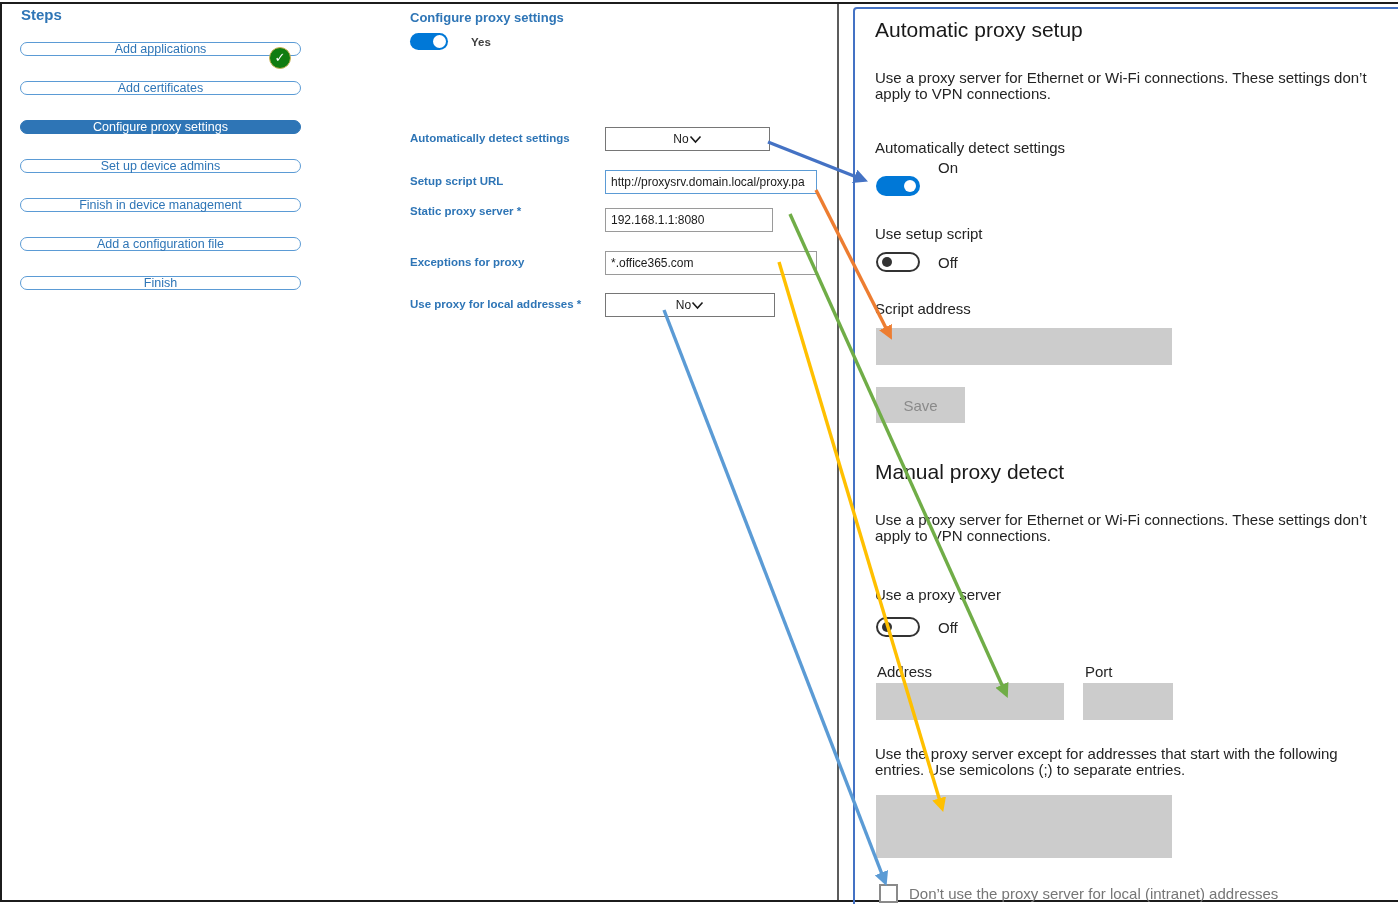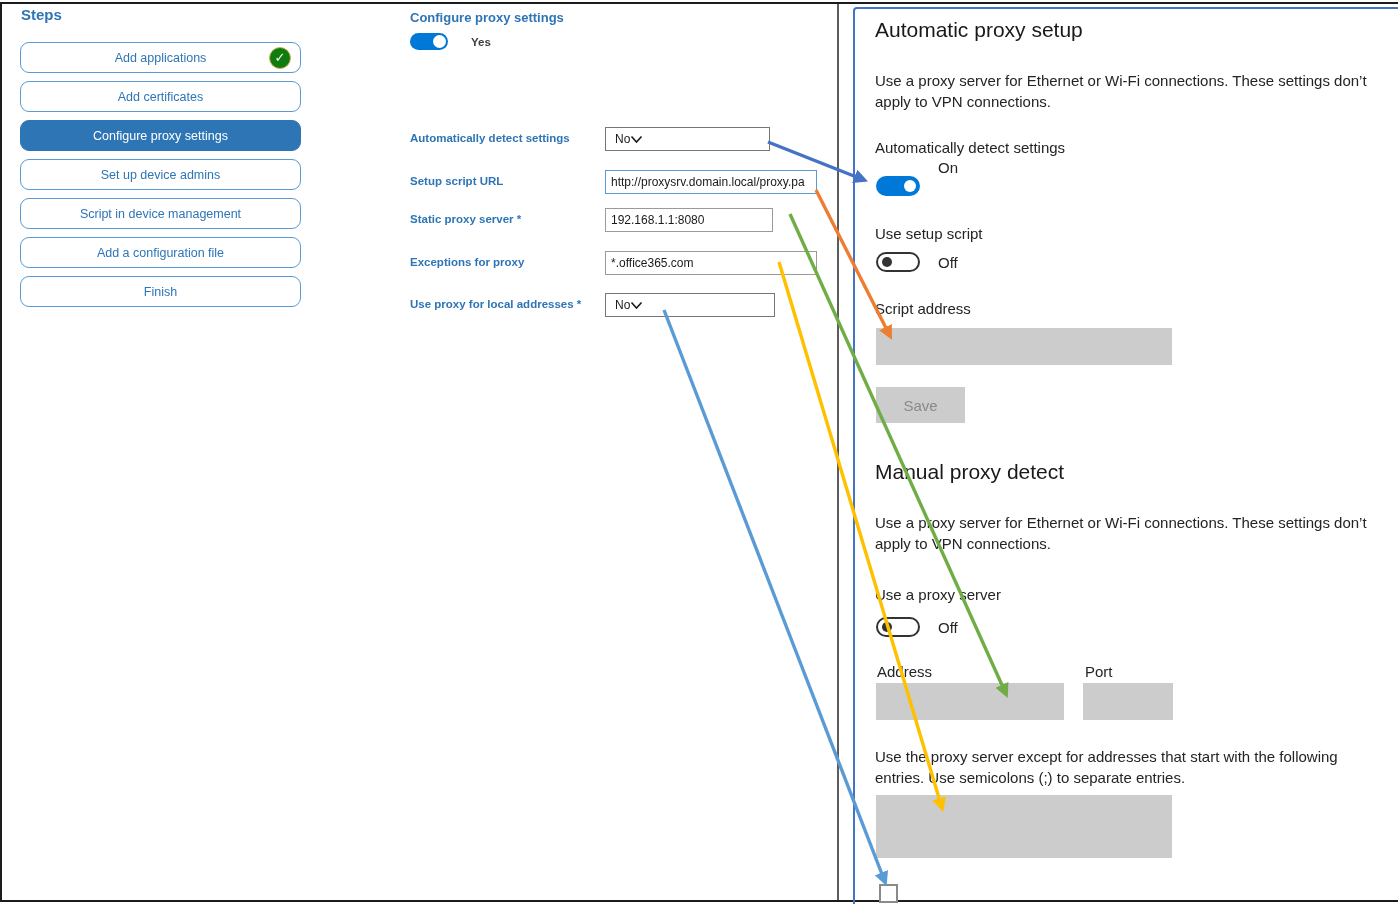--- a/index.html
+++ b/index.html
@@ -7,44 +7,44 @@
   #app{position:relative;width:1398px;height:904px;background:#fff;overflow:hidden;}
 
   
   .frame-top{position:absolute;left:0;top:2px;width:1398px;height:2px;background:#1c1c1c;}
   .frame-left{position:absolute;left:0;top:2px;width:2px;height:900px;background:#1c1c1c;}
   .frame-bottom{position:absolute;left:0;top:900px;width:1398px;height:2px;background:#1c1c1c;}
   .divider{position:absolute;left:837px;top:4px;width:2px;height:896px;background:#5c5c5c;}
 
   
   .steps-title{position:absolute;left:21px;top:6px;font-size:15px;font-weight:700;color:#2E75B6;}
-  .step-btn{position:absolute;left:20px;width:281px;height:31px;border:1.5px solid #5B9BD5;border-radius:9px;
+  .step-btn{position:absolute;left:20px;width:281px;height:14px;border:1.5px solid #5B9BD5;border-radius:9px;
     display:flex;align-items:center;justify-content:center;color:#2E75B6;font-size:12.5px;background:#fff;
     box-sizing:border-box;cursor:pointer;}
   .step-btn.selected{background:#2E75B6;color:#fff;border-color:#2E75B6;}
   .check-badge{position:absolute;right:9px;top:3.5px;width:22px;height:22px;border-radius:50%;background:#107C10;
     color:#fff;display:flex;align-items:center;justify-content:center;font-size:13px;font-weight:700;
     border:1px solid #c9b458;box-sizing:border-box;}
 
   
   .mid-heading{position:absolute;left:410px;top:10px;font-size:13px;font-weight:700;color:#2E75B6;}
   .mini-toggle{position:absolute;left:410px;top:33px;width:38px;height:17px;border-radius:9px;background:#0078D7;cursor:pointer;}
   .mini-toggle .knob{position:absolute;right:2px;top:2px;width:13px;height:13px;border-radius:50%;background:#fff;}
   .mini-toggle-label{position:absolute;left:459px;top:36px;font-size:11.5px;font-weight:700;color:#3f3f3f;margin-left:12px;}
   .f-label{position:absolute;left:410px;font-size:11.5px;font-weight:600;color:#2E75B6;white-space:nowrap;}
   .f-input{position:absolute;height:24px;border:1px solid #9a9a9a;box-sizing:border-box;
     font:12px "Liberation Sans","DejaVu Sans",sans-serif;color:#1a1a1a;padding:0 5px;background:#fff;outline:none;}
   .f-input.focused{border:1.5px solid #5B9BD5;}
   .f-select{position:absolute;height:24px;border:1px solid #767676;box-sizing:border-box;background:#fff;
-    display:flex;align-items:center;justify-content:flex-start;padding:0 9px;font-size:12px;color:#1a1a1a;cursor:pointer;}
+    display:flex;align-items:center;justify-content:center;padding:0 9px;font-size:12px;color:#1a1a1a;cursor:pointer;}
 
   
   .rp-border{position:absolute;left:853px;top:7px;width:570px;height:1050px;border:2px solid #4472C4;border-radius:4px;}
   .rp-h{position:absolute;left:875px;font-size:21px;font-weight:400;color:#191919;text-align:right;}
-  .rp-para{position:absolute;left:875px;width:508px;font-size:15px;line-height:21px;color:#242424;}
+  .rp-para{position:absolute;left:875px;width:508px;font-size:15px;line-height:16px;color:#242424;}
   .rp-label{position:absolute;left:875px;font-size:15px;color:#242424;white-space:nowrap;}
   .win-toggle{position:absolute;left:876px;width:44px;height:20px;border-radius:11px;box-sizing:border-box;cursor:pointer;}
   .win-toggle.on{background:#0078D7;}
   .win-toggle.on .knob{position:absolute;right:4px;top:4px;width:12px;height:12px;border-radius:50%;background:#fff;}
   .win-toggle.off{background:#fff;border:2px solid #333;}
   .win-toggle.off .knob{position:absolute;left:4px;top:3px;width:10px;height:10px;border-radius:50%;background:#333;}
   .t-state{position:absolute;left:938px;font-size:15px;color:#242424;}
   .gray-box{position:absolute;background:#cccccc;border:none;}
   .save-btn{position:absolute;left:876px;top:387px;width:89px;height:36px;background:#cccccc;color:#8a8a8a;
     font-size:15px;display:flex;align-items:center;justify-content:center;cursor:pointer;}
@@ -71,21 +71,21 @@
       <div class="step-btn" style="top: 81px;">
         <span>Add certificates</span>
       </div>
       <div class="step-btn selected" style="top: 120px;">
         <span>Configure proxy settings</span>
       </div>
       <div class="step-btn" style="top: 159px; border-radius: 9px;">
         <span>Set up device admins</span>
       </div>
       <div class="step-btn" style="top: 198px;">
-        <span>Script in device management</span>
+        <span>Finish in device management</span>
       </div>
       <div class="step-btn" style="top: 237px;">
         <span>Add a configuration file</span>
       </div>
       <div class="step-btn" style="top: 276px;">
         <span>Finish</span>
       </div>
     </div>
 
   <div class="mid-heading">Configure proxy settings</div>
@@ -96,21 +96,21 @@
   <div id="fields-container">
       <div class="f-label" style="top: 132px;">Automatically detect settings</div>
       <div class="f-select" style="left: 605px; top: 127px; width: 165px;">
         <span>No</span>
         <svg width="13" height="9" viewBox="0 0 13 9">
           <path d="M1.5 1.5 L6.5 7 L11.5 1.5" fill="none" stroke="#1a1a1a" stroke-width="1.6"></path>
         </svg>
       </div>
       <div class="f-label" style="top: 175px;">Setup script URL</div>
       <input class="f-input focused" readonly="" value="http://proxysrv.domain.local/proxy.pa" style="left: 605px; top: 170px; width: 212px;">
-      <div class="f-label" style="top: 213px;">Static proxy server *</div>
+      <div class="f-label" style="top: 205px;">Static proxy server *</div>
       <input class="f-input" readonly="" value="192.168.1.1:8080" style="left: 605px; top: 208px; width: 168px;">
       <div class="f-label" style="top: 256px;">Exceptions for proxy</div>
       <input class="f-input" readonly="" value="*.office365.com" style="left: 605px; top: 251px; width: 212px;">
       <div class="f-label" style="top: 298px;">Use proxy for local addresses *</div>
       <div class="f-select" style="left: 605px; top: 293px; width: 170px;">
         <span>No</span>
         <svg width="13" height="9" viewBox="0 0 13 9">
           <path d="M1.5 1.5 L6.5 7 L11.5 1.5" fill="none" stroke="#1a1a1a" stroke-width="1.6"></path>
         </svg>
       </div>
@@ -148,20 +148,21 @@
 
   <div class="rp-label" style="left:877px;top:663px">Address</div>
   <div class="rp-label" style="left:1085px;top:663px">Port</div>
   <div class="gray-box" style="left:876px;top:683px;width:188px;height:37px"></div>
   <div class="gray-box" style="left:1083px;top:683px;width:90px;height:37px"></div>
 
   <div class="rp-para" style="top:746px">Use the proxy server except for addresses that start with the following entries. Use semicolons (;) to separate entries.</div>
   <div class="gray-box" style="left:876px;top:795px;width:296px;height:63px"></div>
 
   <div class="cb"></div>
+  <div class="cb-label">Don’t use the proxy server for local (intranet) addresses</div>
 
   <svg id="arrows" class="arrows-svg" width="1398" height="904">
       <defs>
         <marker id="ah0" viewBox="0 0 10 10" refX="7" refY="5" markerWidth="4.2" markerHeight="4.2" orient="auto">
           <path d="M0 0 L10 5 L0 10 z" fill="#4472C4"></path>
         </marker>
         <marker id="ah1" viewBox="0 0 10 10" refX="7" refY="5" markerWidth="4.2" markerHeight="4.2" orient="auto">
           <path d="M0 0 L10 5 L0 10 z" fill="#ED7D31"></path>
         </marker>
         <marker id="ah2" viewBox="0 0 10 10" refX="7" refY="5" markerWidth="4.2" markerHeight="4.2" orient="auto">

